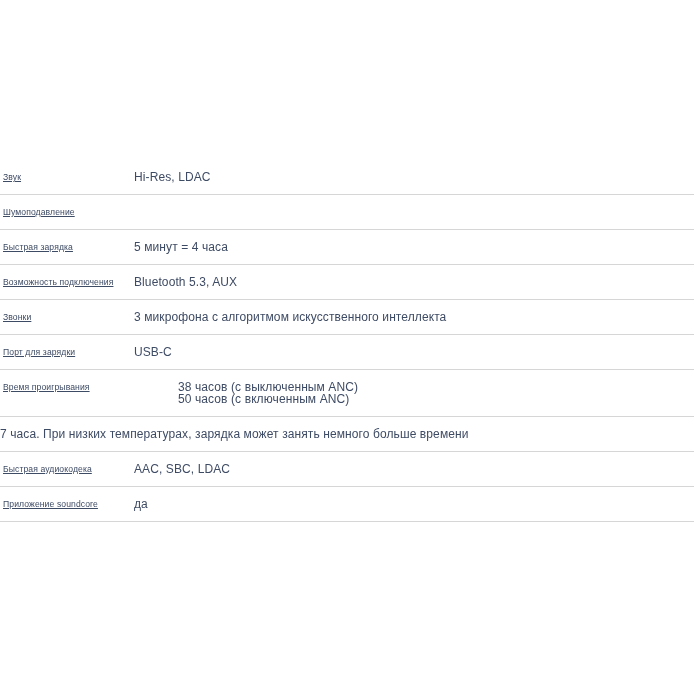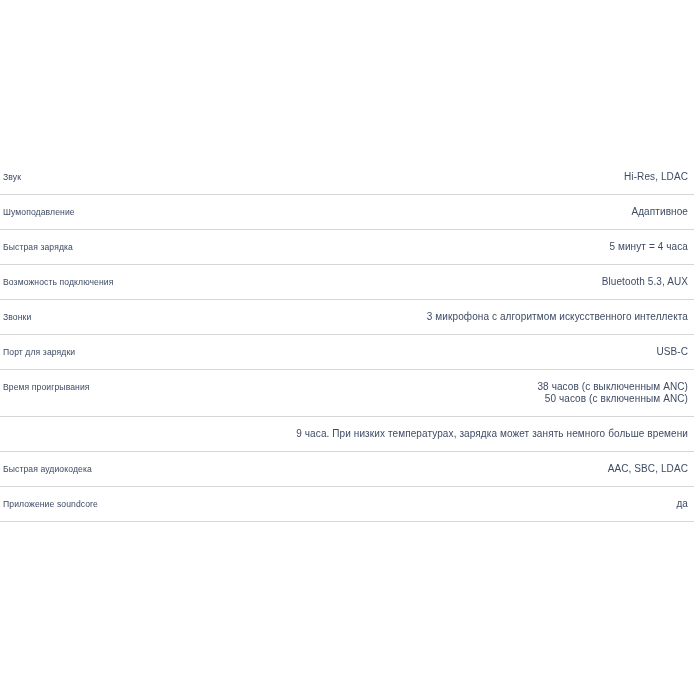--- a/index.html
+++ b/index.html
@@ -38,53 +38,50 @@
     width: 134px;
     flex: 0 0 134px;
     padding-left: 3px;
     padding-top: 11px;
     box-sizing: border-box;
     font-size: 8.6px;
     line-height: 12px;
     color: #3e4b64;
     letter-spacing: 0.1px;
     white-space: nowrap;
+    text-decoration: underline;
   }
 
   .spec-value {
     flex: 1 1 auto;
     padding-top: 11px;
     padding-right: 6px;
     box-sizing: border-box;
-    font-size: 10px;
+    font-size: 12px;
     line-height: 12px;
     color: #3e4b64;
     letter-spacing: 0.1px;
-    text-align: right;
   }
   .spec-value .vline {
     display: block;
     white-space: nowrap;
   }
 </style>
 </head>
 <body>
 
 <div id="spec-table">
     <div class="spec-row">
       <div class="spec-label">Звук</div>
       <div class="spec-value">
         <span class="vline">Hi-Res, LDAC</span>
       </div>
     </div>
     <div class="spec-row">
       <div class="spec-label">Шумоподавление</div>
-      <div class="spec-value">
-        <span class="vline">Адаптивное</span>
-      </div>
     </div>
     <div class="spec-row">
       <div class="spec-label">Быстрая зарядка</div>
       <div class="spec-value">
         <span class="vline">5 минут = 4 часа</span>
       </div>
     </div>
     <div class="spec-row">
       <div class="spec-label">Возможность подключения</div>
       <div class="spec-value">
@@ -105,21 +102,21 @@
     </div>
     <div class="spec-row tall">
       <div class="spec-label">Время проигрывания</div>
       <div class="spec-value">
         <span class="vline">38 часов (с выключенным ANC)</span>
         <span class="vline">50 часов (с включенным ANC)</span>
       </div>
     </div>
     <div class="spec-row">
       <div class="spec-value">
-        <span class="vline">9 часа. При низких температурах, зарядка может занять немного больше времени</span>
+        <span class="vline">7 часа. При низких температурах, зарядка может занять немного больше времени</span>
       </div>
     </div>
     <div class="spec-row">
       <div class="spec-label">Быстрая аудиокодека</div>
       <div class="spec-value">
         <span class="vline">AAC, SBC, LDAC</span>
       </div>
     </div>
     <div class="spec-row">
       <div class="spec-label">Приложение soundcore</div>

